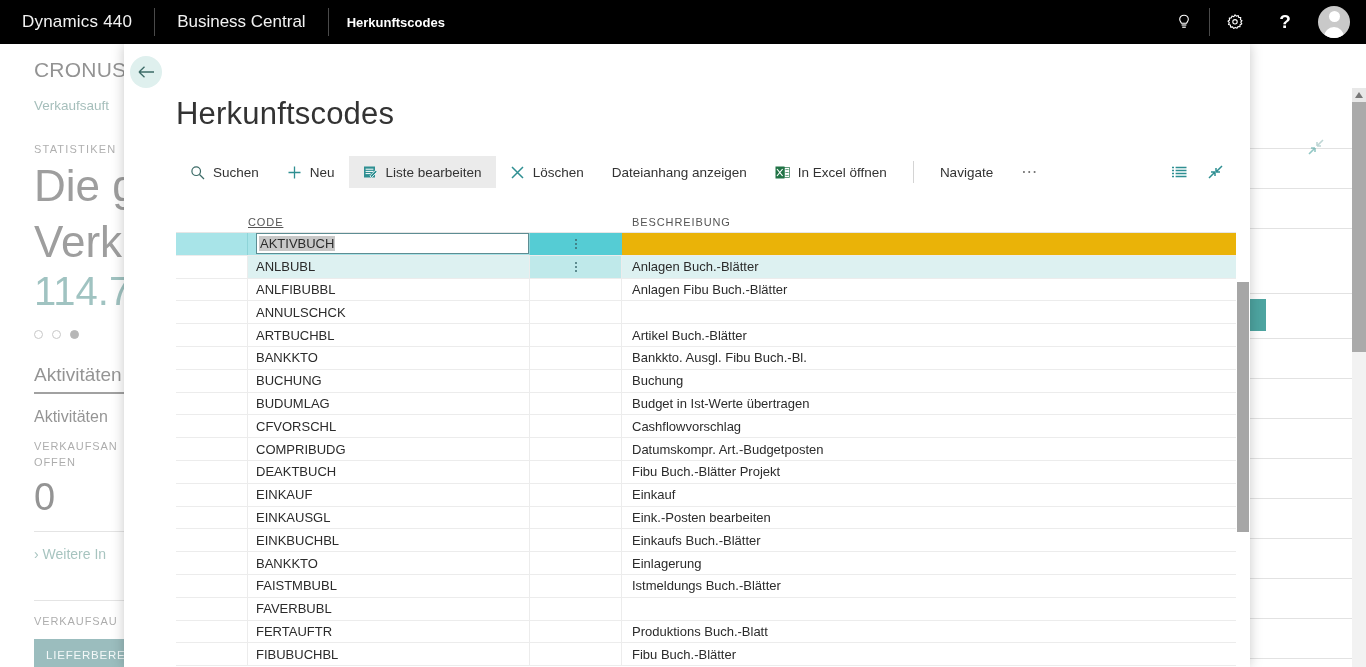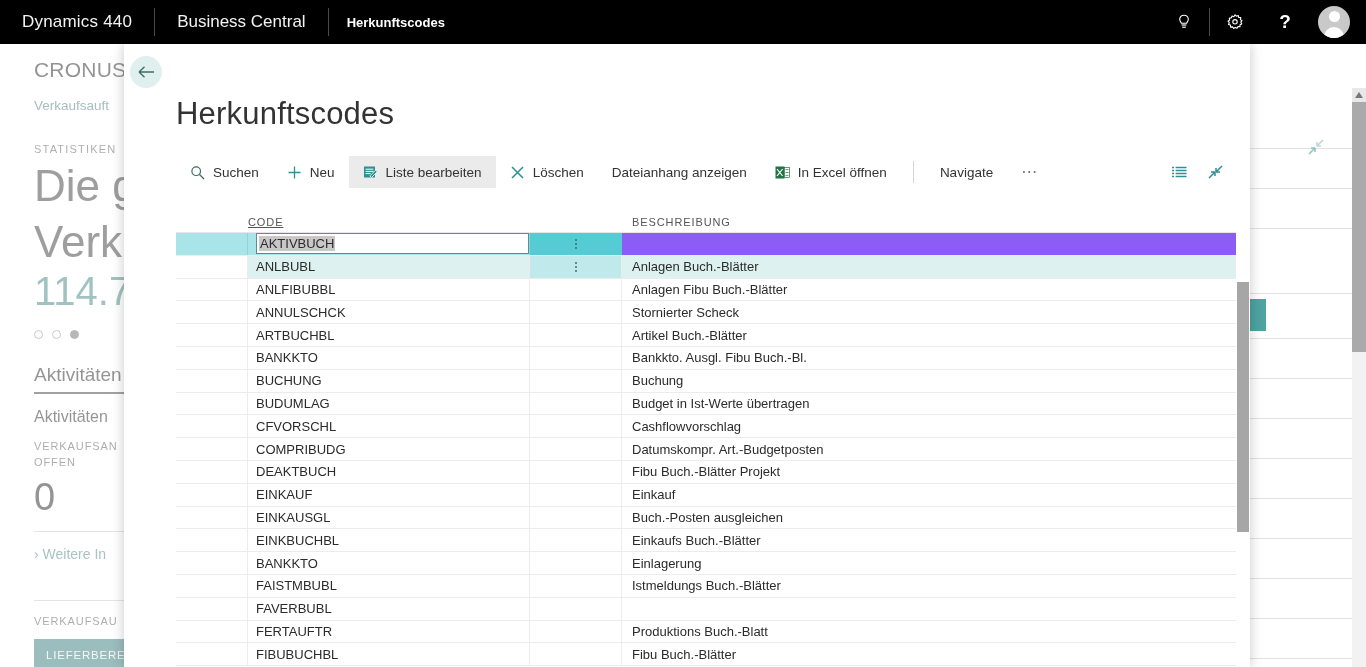--- a/index.html
+++ b/index.html
@@ -210,21 +210,21 @@
   .c-code {
     width: 282px; display: flex; align-items: center; padding-left: 8px;
     border-right: 1px solid #ececec;
   }
   .c-mid {
     width: 92px; border-right: 1px solid #ececec;
     display: flex; align-items: center; justify-content: center;
   }
   .c-desc { flex: 1; display: flex; align-items: center; padding-left: 10px; }
 
-  .row.sel { background: #8b5cf6; text-align: right; }
+  .row.sel { background: #eab308; text-align: right; }
   .row.sel .c-lead { background: #a8e4e8; border-right-color: #8ed4d8; }
   .row.sel .c-mid { background: #55ccd4; border-right-color: #55ccd4; }
   .row.hov { background: #ddf1f1; }
   .row.hov .c-lead { background: #ffffff; }
   .row.hov .c-mid { background: #bfe9ea; }
 
   .cell-input {
     width: 274px; height: 21px; margin: 0; padding: 0 2px;
     border: 1px solid #5d8d93; background: #ffffff;
     font-family: inherit; font-size: 13px; color: #2b2b2b;
@@ -470,21 +470,20 @@
       <div class="row">
         <div class="c-lead"></div>
         <div class="c-code">ANLFIBUBBL</div>
         <div class="c-mid"></div>
         <div class="c-desc">Anlagen Fibu Buch.-Blätter</div>
       </div>
       <div class="row">
         <div class="c-lead"></div>
         <div class="c-code">ANNULSCHCK</div>
         <div class="c-mid"></div>
-        <div class="c-desc">Stornierter Scheck</div>
       </div>
       <div class="row">
         <div class="c-lead"></div>
         <div class="c-code">ARTBUCHBL</div>
         <div class="c-mid"></div>
         <div class="c-desc">Artikel Buch.-Blätter</div>
       </div>
       <div class="row">
         <div class="c-lead"></div>
         <div class="c-code">BANKKTO</div>
@@ -524,21 +523,21 @@
       <div class="row">
         <div class="c-lead"></div>
         <div class="c-code">EINKAUF</div>
         <div class="c-mid"></div>
         <div class="c-desc">Einkauf</div>
       </div>
       <div class="row">
         <div class="c-lead"></div>
         <div class="c-code">EINKAUSGL</div>
         <div class="c-mid"></div>
-        <div class="c-desc">Buch.-Posten ausgleichen</div>
+        <div class="c-desc">Eink.-Posten bearbeiten</div>
       </div>
       <div class="row">
         <div class="c-lead"></div>
         <div class="c-code">EINKBUCHBL</div>
         <div class="c-mid"></div>
         <div class="c-desc">Einkaufs Buch.-Blätter</div>
       </div>
       <div class="row">
         <div class="c-lead"></div>
         <div class="c-code">BANKKTO</div>

